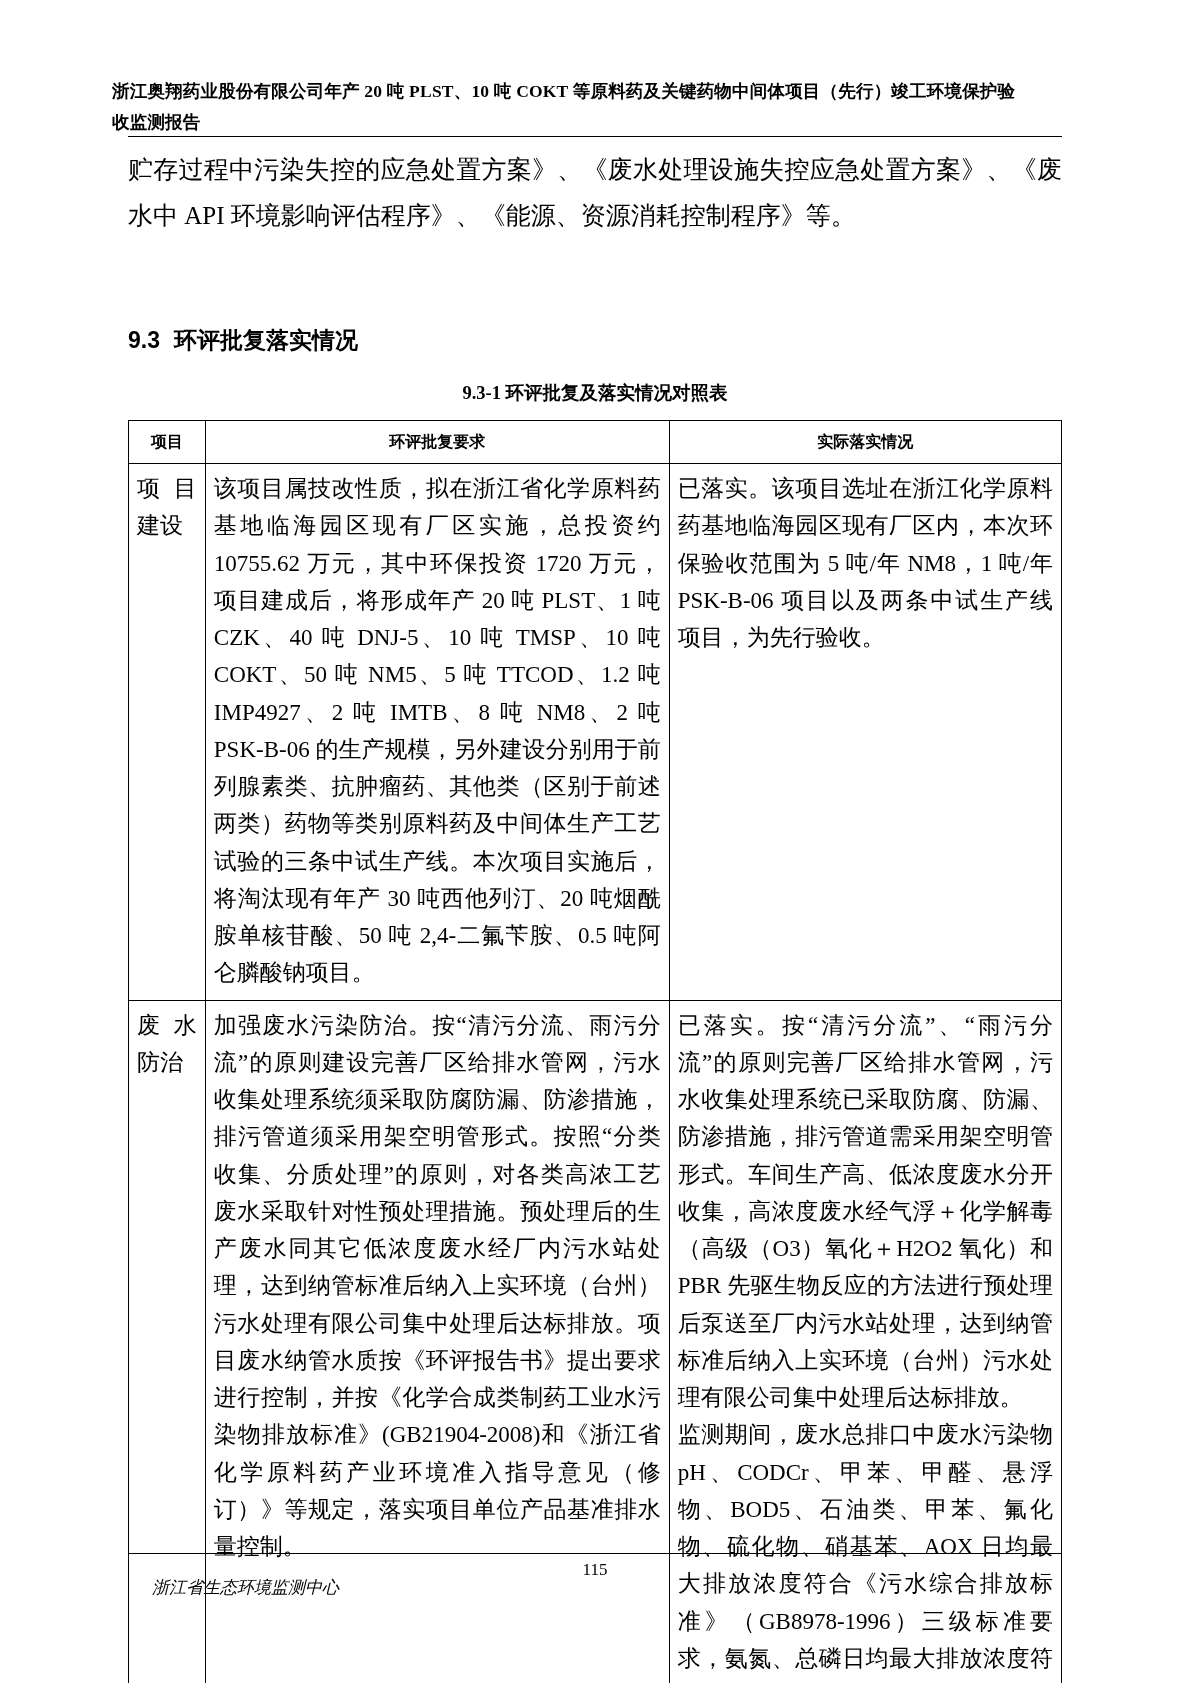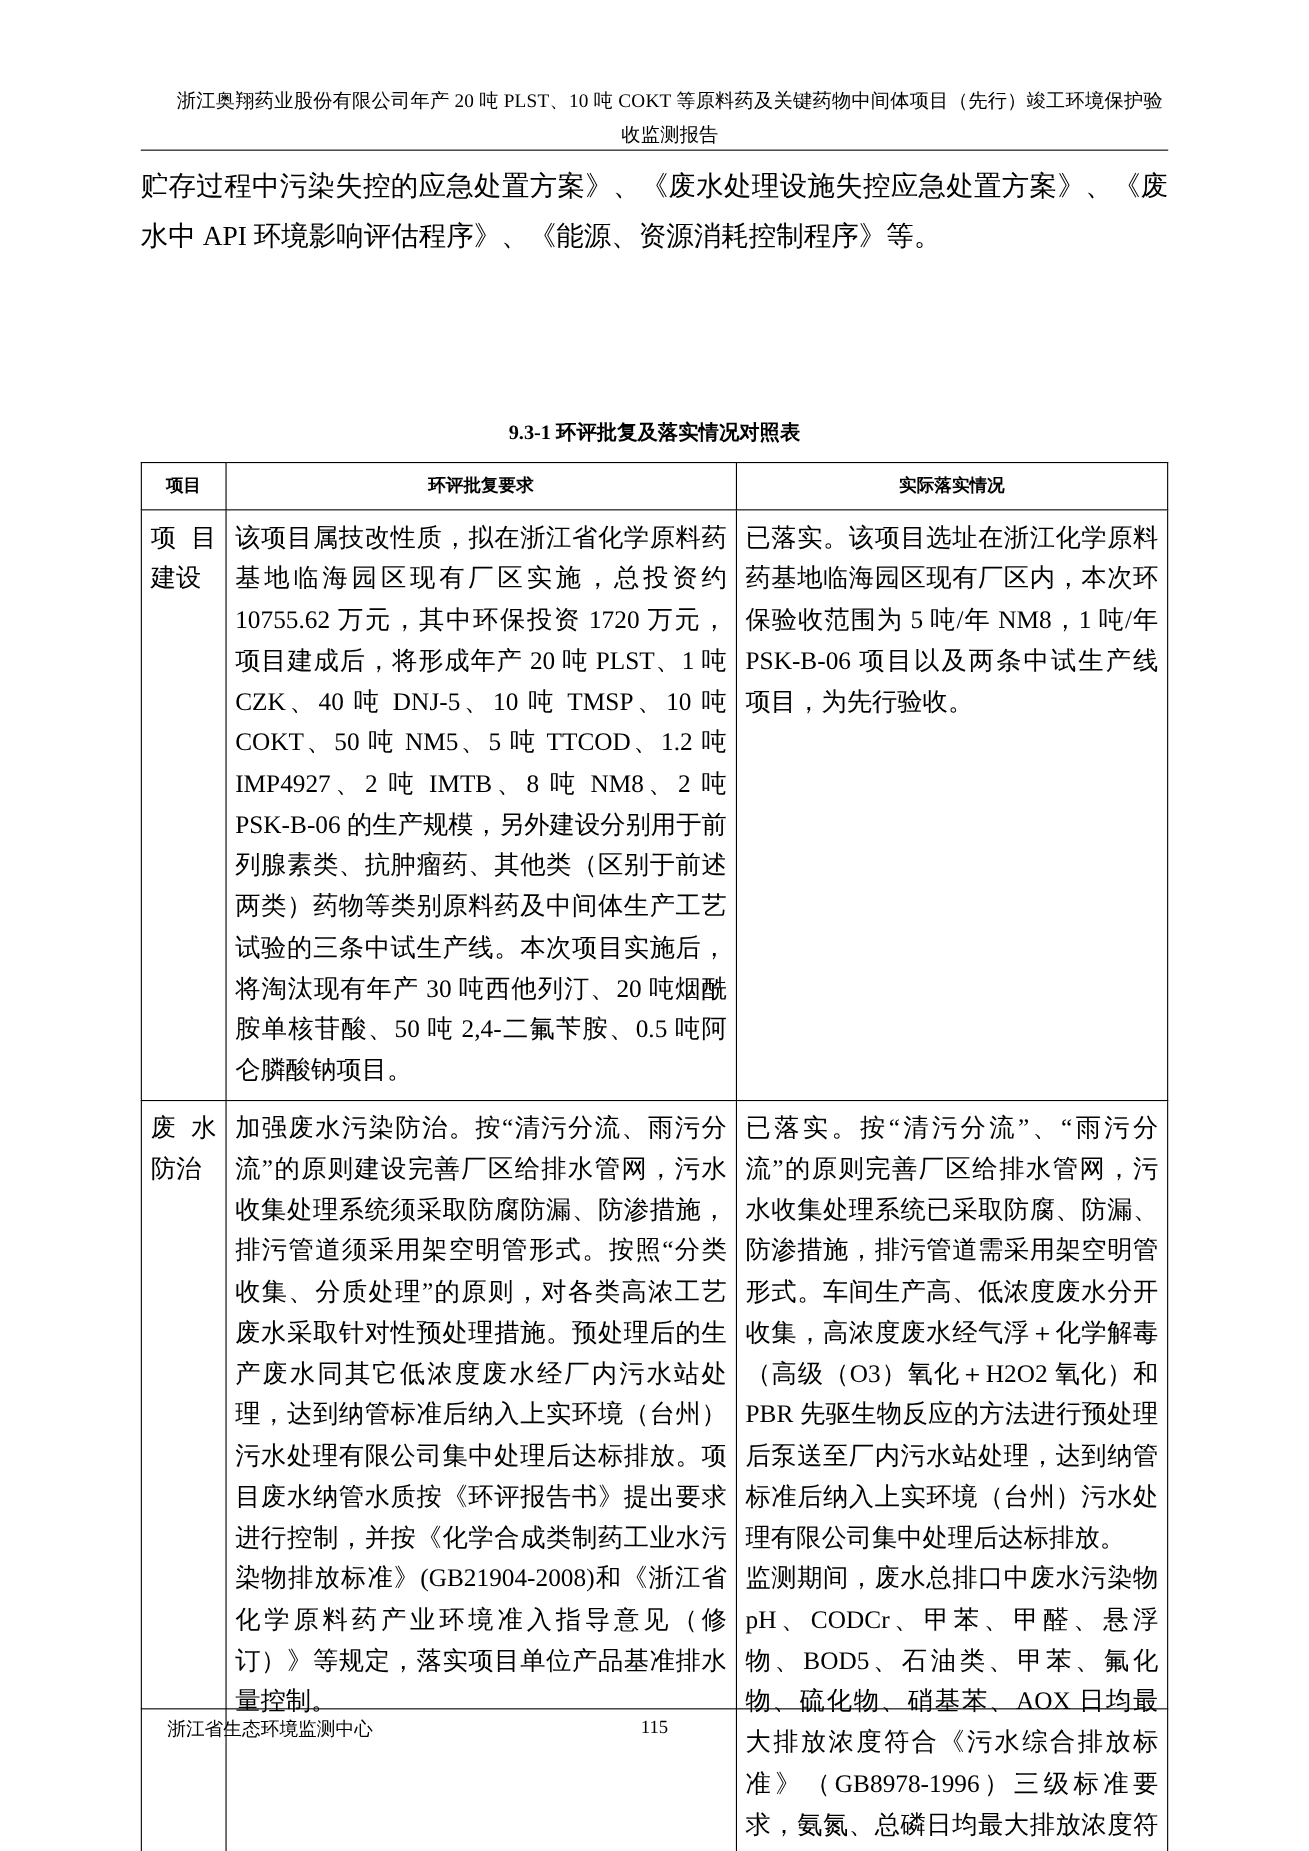--- a/index.html
+++ b/index.html
@@ -18,25 +18,24 @@
   .page {
     position: relative;
     width: 1190px;
     height: 1683px;
     box-sizing: border-box;
     padding: 0;
   }
   .header {
     position: absolute;
     top: 76px;
-    left: 142px;
-    width: 934px;
-    text-align: center;
+    left: 112px;
+    width: 934px;
     font-size: 17.5px;
-    font-weight: normal;
+    font-weight: bold;
     line-height: 1.75;
     letter-spacing: 0.2px;
   }
   .header-rule {
     position: absolute;
     top: 136px;
     left: 128px;
     width: 934px;
     border-bottom: 1.6px solid #000;
   }
@@ -127,21 +126,22 @@
   .footer {
     position: absolute;
     top: 1560px;
     left: 128px;
     width: 934px;
     font-size: 17px;
   }
   .footer .left {
     position: absolute;
     left: 24px;
-    top: 0;
+    top: 16px;
+    font-style: italic;
   }
   .footer .center {
     position: absolute;
     left: 0;
     width: 934px;
     text-align: center;
     top: 0;
   }
 </style>
 </head>
@@ -150,20 +150,23 @@
 <div class="page">
 
   <div class="header">
     <div>浙江奥翔药业股份有限公司年产 20 吨 PLST、10 吨 COKT 等原料药及关键药物中间体项目（先行）竣工环境保护验</div>
     <div>收监测报告</div>
   </div>
   <div class="header-rule"></div>
 
   <div class="body-para">贮存过程中污染失控的应急处置方案》、《废水处理设施失控应急处置方案》、《废水中 API 环境影响评估程序》、《能源、资源消耗控制程序》等。</div>
 
+  <div class="sec-title">
+    <span class="num">9.3</span><span>环评批复落实情况</span>
+  </div>
 
   <div class="table-caption">9.3-1  环评批复及落实情况对照表</div>
 
   <table class="main">
     <thead>
       <tr>
         <td class="col-item">项目</td>
         <td class="col-req">环评批复要求</td>
         <td class="col-actual">实际落实情况</td>
       </tr>

